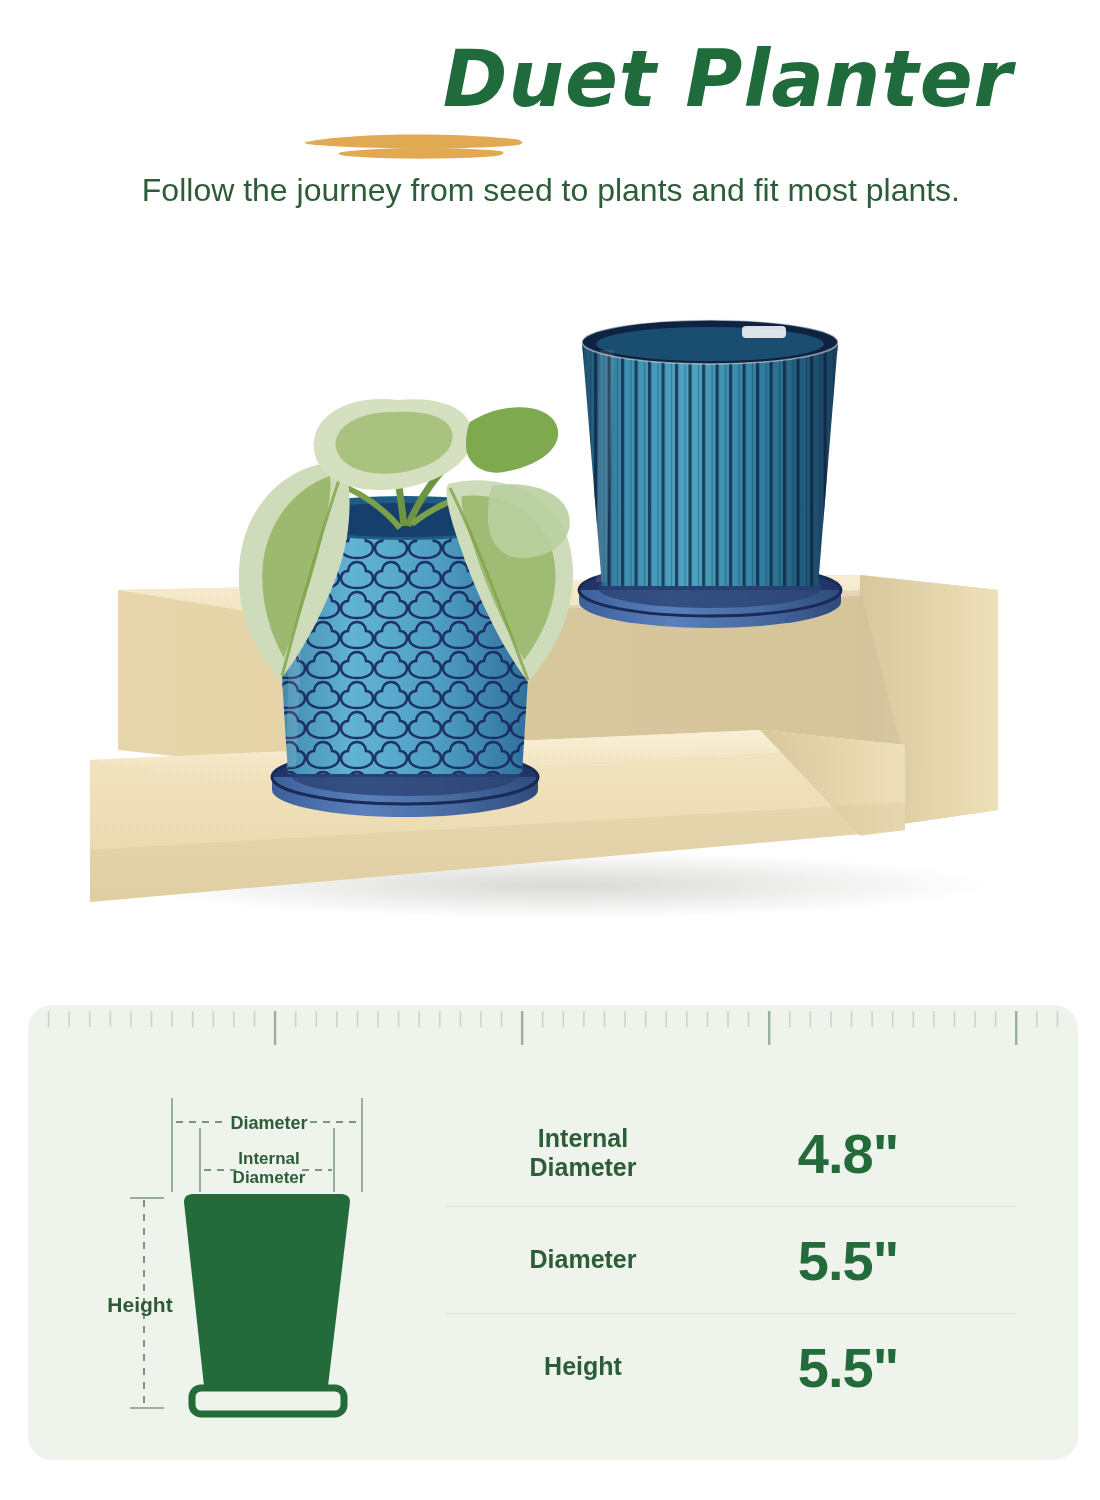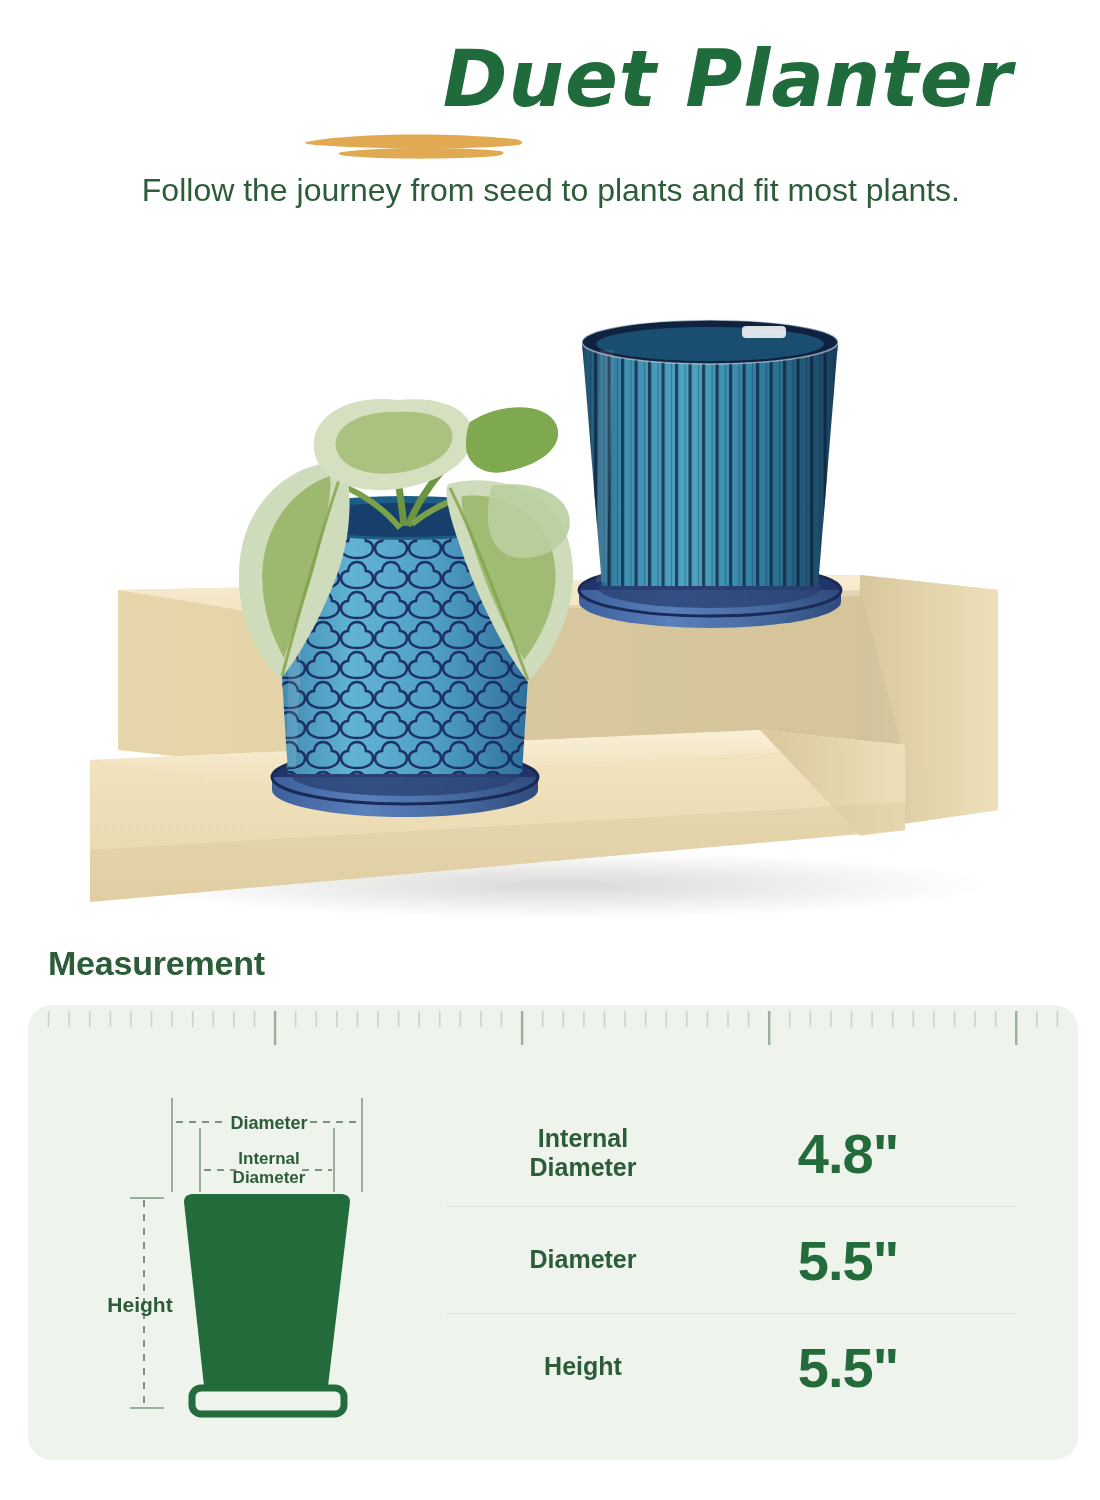--- a/index.html
+++ b/index.html
@@ -217,21 +217,20 @@
           <path d="M448,194 C492,182 548,198 566,244 C584,292 566,350 528,392 C502,358 476,304 460,256 C448,222 444,202 448,194 Z" fill="#cfdcbb"></path>
           <path d="M462,206 C496,202 536,218 550,254 C564,292 550,336 524,370 C506,340 486,298 474,258 C464,228 460,212 462,206 Z" fill="#8cae55" opacity="0.7"></path>
           <path d="M450,198 C472,242 498,310 528,390" stroke="#7fa24a" stroke-width="3" fill="none" opacity="0.8"></path>
 
           <path d="M492,196 C526,190 560,200 568,222 C576,246 556,266 526,268 C502,270 488,252 488,228 C488,210 490,200 492,196 Z" fill="#b9cfa0" opacity="0.9"></path>
         </g>
       </g>
     </svg>
   </div>
 
-  <div class="meas-heading">Measurement</div>
 
   <div class="meas-panel">
 
     <svg class="ruler" viewBox="0 0 1050 46" preserveAspectRatio="none">
       <g id="ruler-ticks">
           <line x1="20.58823529411765" x2="20.58823529411765" y1="6" y2="22" stroke="#c9d6c7" stroke-width="1.6"></line>
           <line x1="41.1764705882353" x2="41.1764705882353" y1="6" y2="22" stroke="#c9d6c7" stroke-width="1.6"></line>
           <line x1="61.76470588235294" x2="61.76470588235294" y1="6" y2="22" stroke="#c9d6c7" stroke-width="1.6"></line>
           <line x1="82.3529411764706" x2="82.3529411764706" y1="6" y2="22" stroke="#c9d6c7" stroke-width="1.6"></line>
           <line x1="102.94117647058825" x2="102.94117647058825" y1="6" y2="22" stroke="#c9d6c7" stroke-width="1.6"></line>

